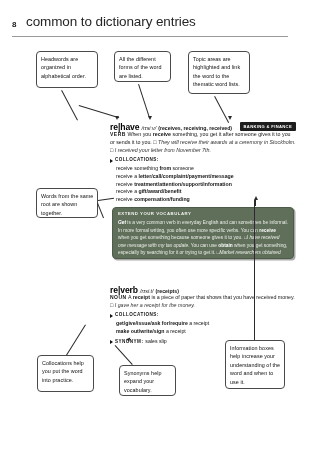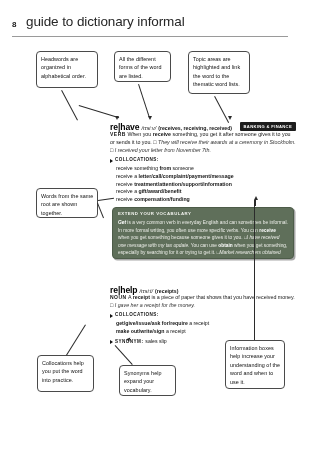--- a/index.html
+++ b/index.html
@@ -180,21 +180,21 @@
   .vocab-box .bold { color: #ffffff; font-weight: 700; }
   .vocab-box .ital { font-style: italic; }
 </style>
 </head>
 <body>
 
 <div class="page">
 
   <div class="hdr">
     <div class="hdr-num">8</div>
-    <div class="hdr-title">guide to dictionary informal</div>
+    <div class="hdr-title">common to dictionary entries</div>
     <div class="hdr-rule"></div>
   </div>
 
   <div class="callout" style="left:36px; top:51px; width:62px; height:37px;">
     <span>Headwords are organized in alphabetical order.</span>
   </div>
   <div class="callout" style="left:114px; top:51px; width:57px; height:31px;">
     <span>All the different forms of the word are listed.</span>
   </div>
   <div class="callout" style="left:188px; top:51px; width:62px; height:43px;">
@@ -264,21 +264,21 @@
       <span>You can use </span><span class="bold">obtain</span><span> when you get something, especially by searching for it or trying to get it.</span>
       <span>□</span><span class="ital">Market researchers obtained information using detailed questionnaires.</span>
     </div>
   </div>
 
   <div class="arrow arrow-up" style="left:254px; top:196px;"></div>
   <div class="leader" style="left:256px; top:200px; width:6px; transform:rotate(90deg);"></div>
 
   <div class="entry" style="top:284px;">
     <div class="hw-line">
-      <span class="headword">re|help</span><span class="phon">/rɪsiːt/</span><span class="infl">(receipts)</span>
+      <span class="headword">re|verb</span><span class="phon">/rɪsiːt/</span><span class="infl">(receipts)</span>
     </div>
     <div class="def">
       <span class="pos">NOUN</span>
       <span>A </span><span class="bold">receipt</span><span> is a piece of paper that shows that you have received money.</span>
       <span class="exmark">□</span>
       <span class="example">I gave her a receipt for the money.</span>
     </div>
     <div class="sect-head">
       <span class="tri"></span>
       <span>COLLOCATIONS:</span>

